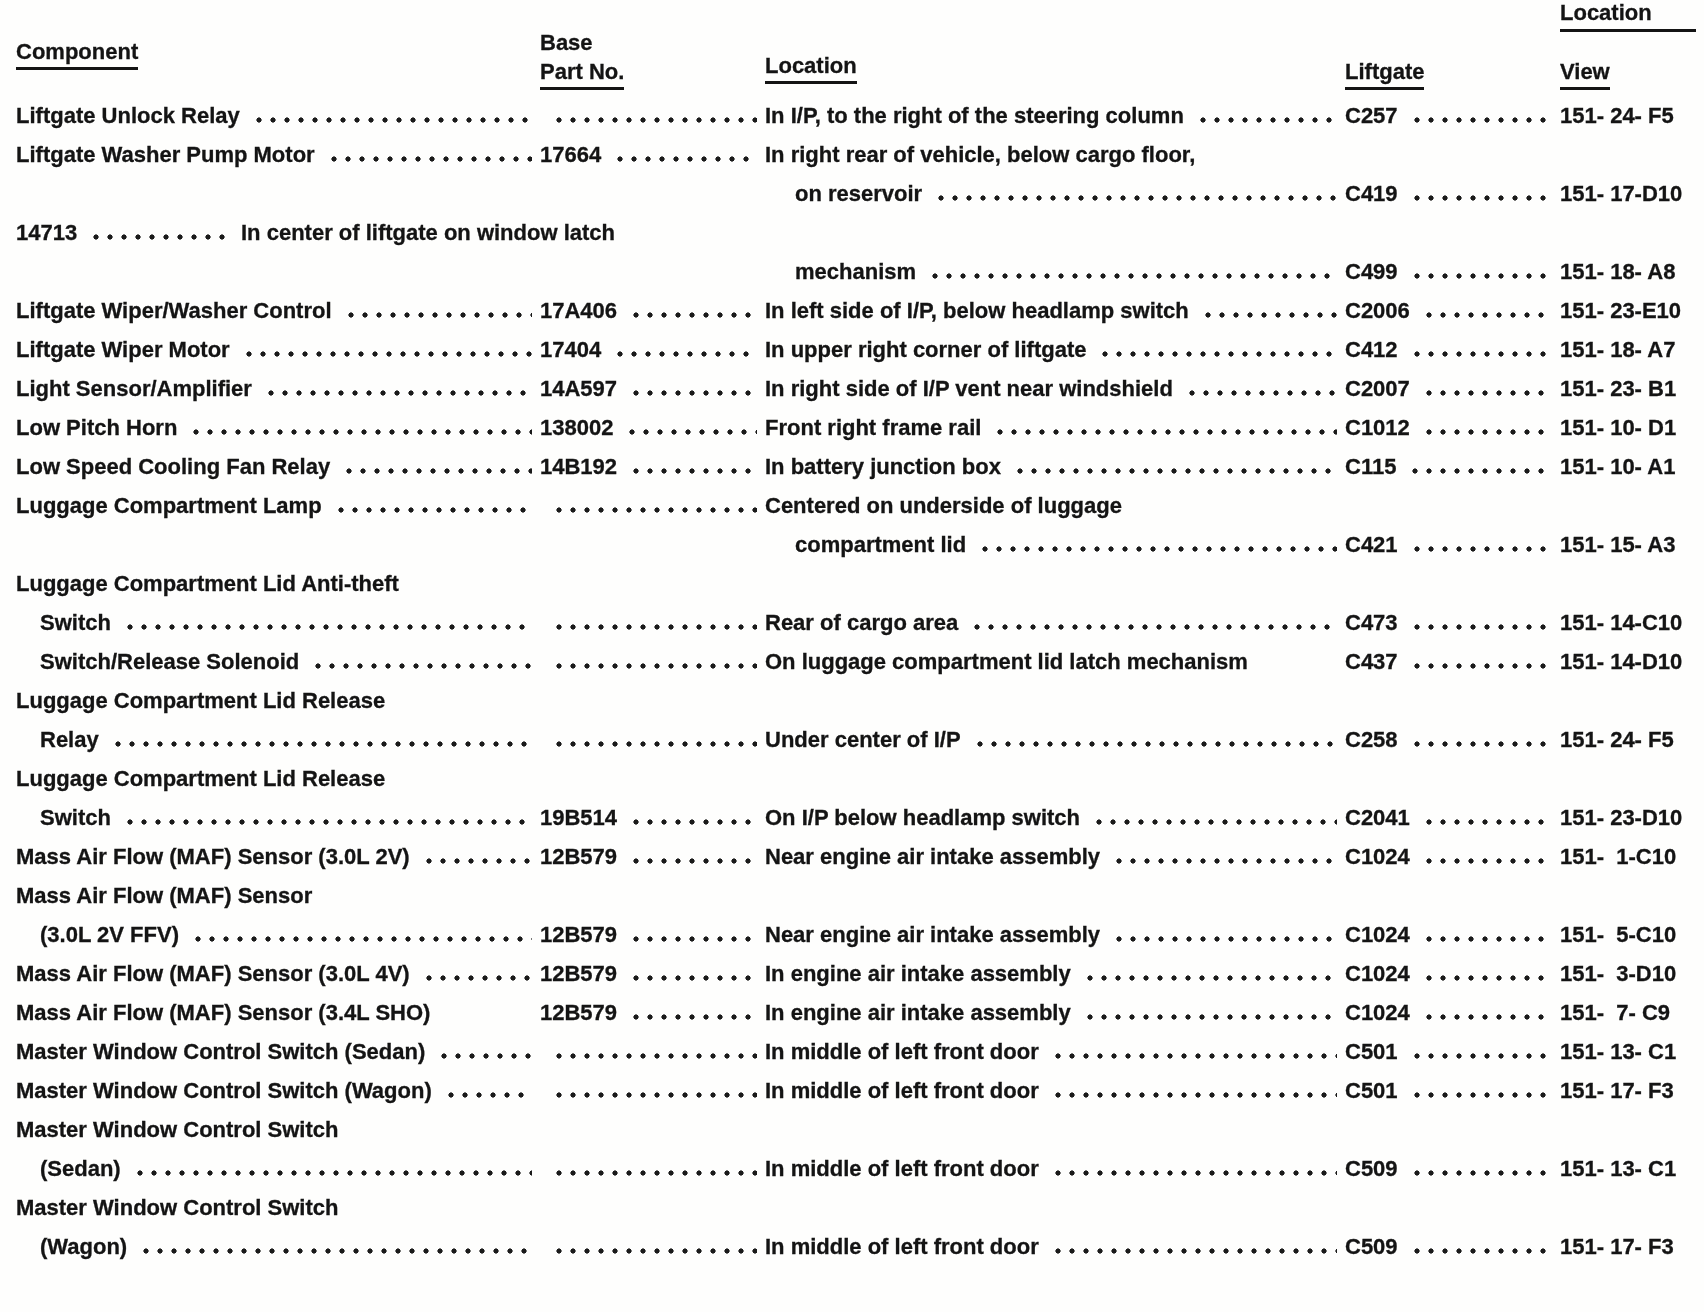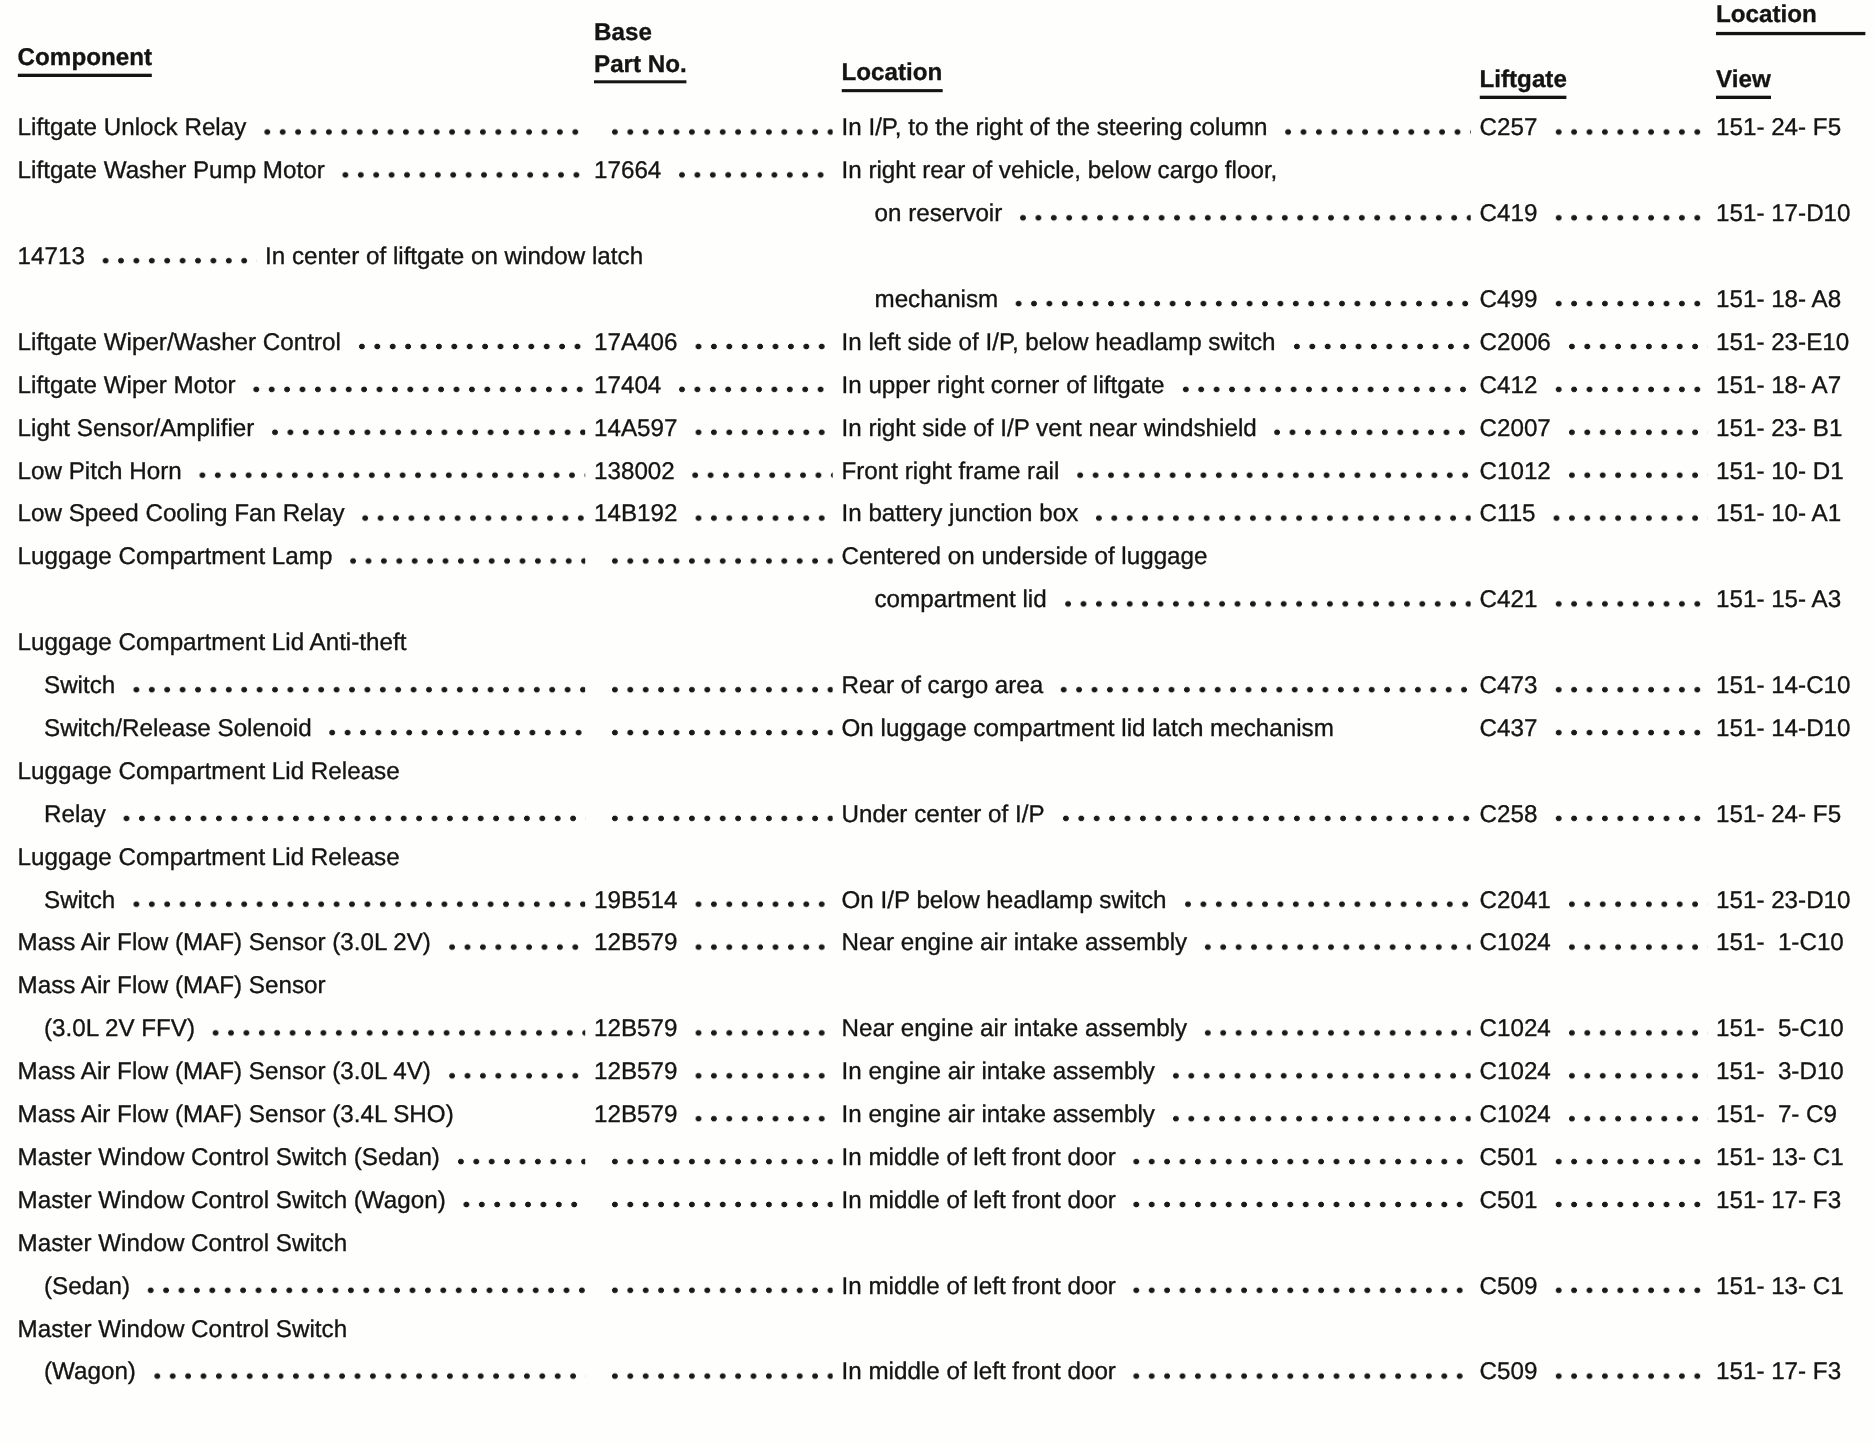--- a/index.html
+++ b/index.html
@@ -46,31 +46,32 @@
   .hstack span { display: inline-block; }
   .hstack .hline { display: block; }
   .u {
     display: inline-block;
     border-bottom: 3px solid #141414;
     padding-bottom: 1px;
     line-height: 28px;
   }
   .hline { line-height: 30px; }
   .hdr-comp { margin-bottom: 20px; }
-  .hdr-part { margin-bottom: 14px; }
+  .hdr-part { }
   .hdr-loc  { margin-bottom: 6px; }
   .hdr-conn { margin-bottom: 0; }
   .hdr-view { margin-bottom: 0; }
 
   
   .rows { }
   .row {
     display: flex;
     height: 39px;
     line-height: 39px;
+    font-weight: bold;
   }
   .leader {
     flex: 1 1 auto;
     min-width: 12px;
     margin: 0 8px 0 10px;
     background-image: radial-gradient(circle, #1a1a1a 2.3px, rgba(0,0,0,0) 2.9px);
     background-size: 14px 10px;
     background-repeat: repeat-x;
     background-position: 2px 19px;
   }

